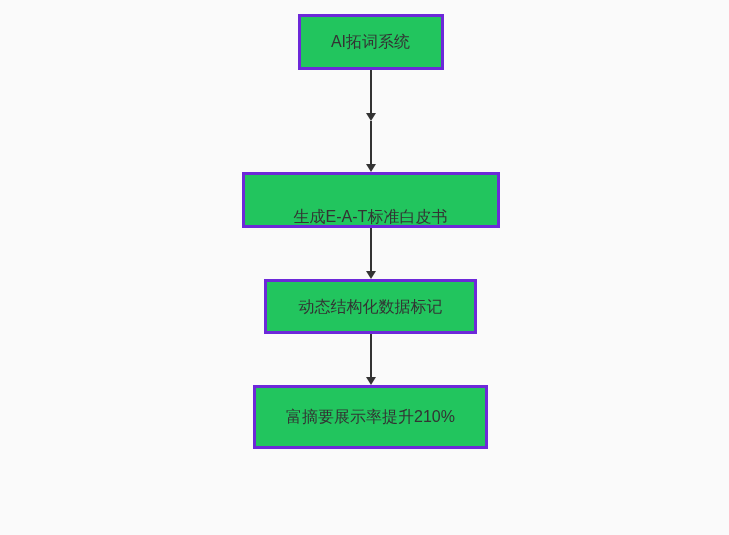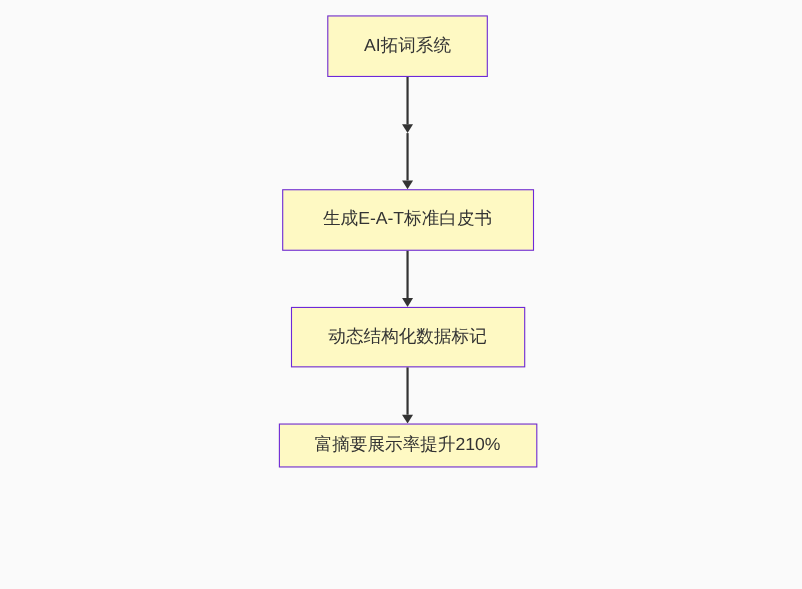--- a/index.html
+++ b/index.html
@@ -22,36 +22,36 @@
     position: absolute;
     top: 14px;
     left: 50%;
     transform: translateX(calc(-50% + 6px));
     display: flex;
     flex-direction: column;
     align-items: center;
   }
   .node {
     box-sizing: border-box;
-    background: #fef9c3;
-    border: 1px solid #6d28d9;
+    background: #22c55e;
+    border: 3px solid #6d28d9;
     color: #333333;
     font-size: 16px;
     line-height: 1;
     display: flex;
     align-items: center;
     justify-content: center;
     text-align: center;
     white-space: nowrap;
   }
   .n1 { width: 146px; height: 56px; }
   .n2 { width: 192px; height: 55px; }
-  .n3 { width: 229px; height: 56px; }
+  .n3 { width: 258px; height: 56px; align-items: flex-end; }
   .n4 { width: 213px; height: 55px; }
-  .n5 { width: 235px; height: 40px; }
+  .n5 { width: 235px; height: 64px; }
   .arrow {
     height: 51px;
     display: flex;
     flex-direction: column;
     align-items: center;
   }
   .arrow .line {
     width: 2px;
     flex: 1;
     background: #333333;

